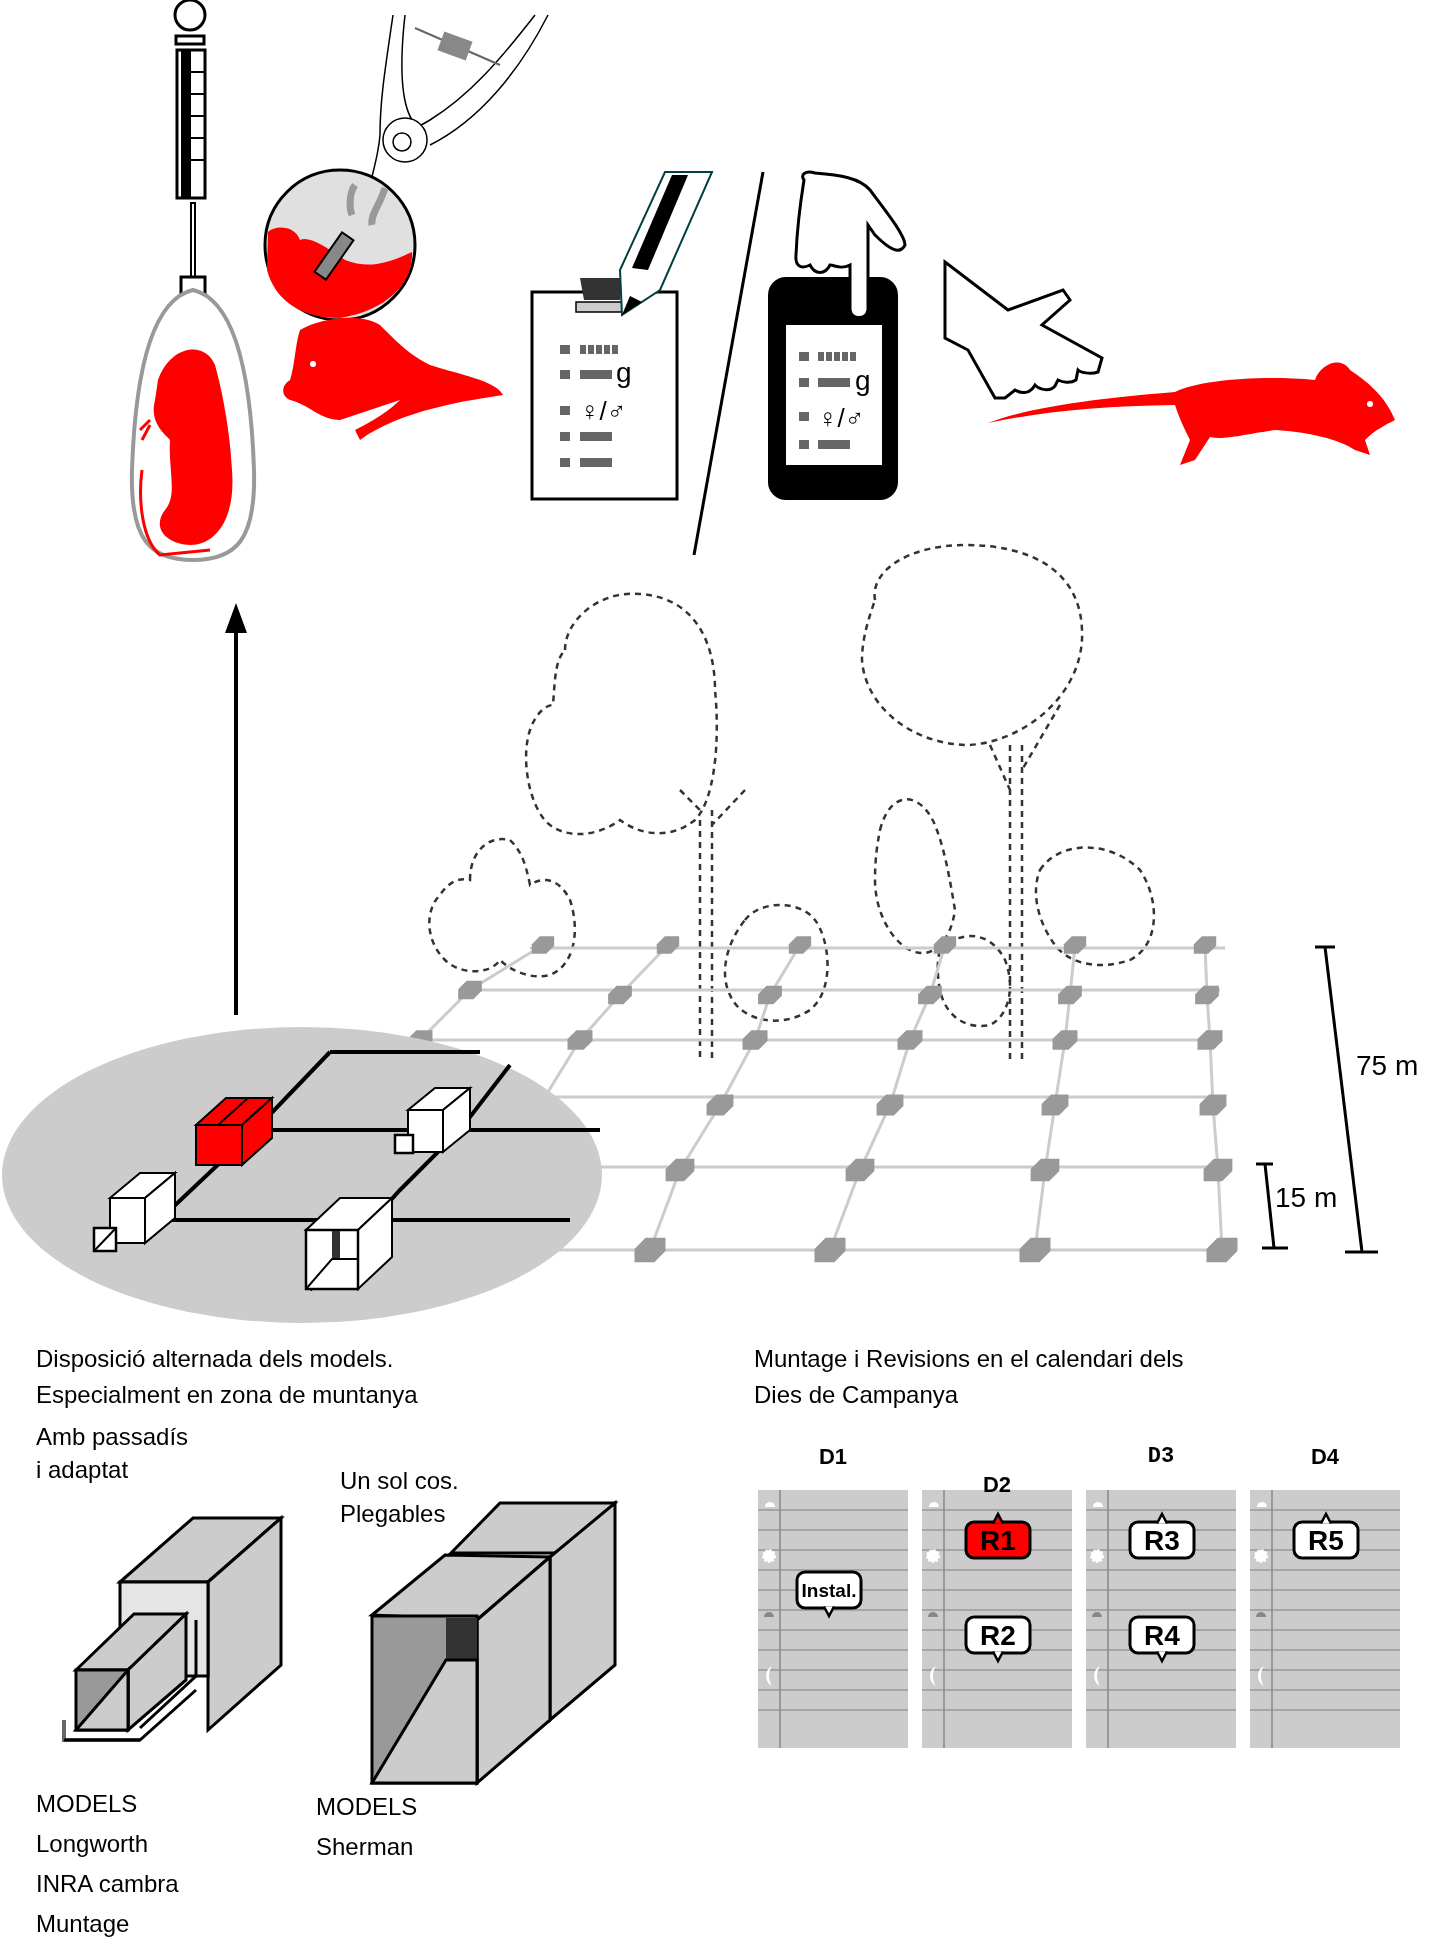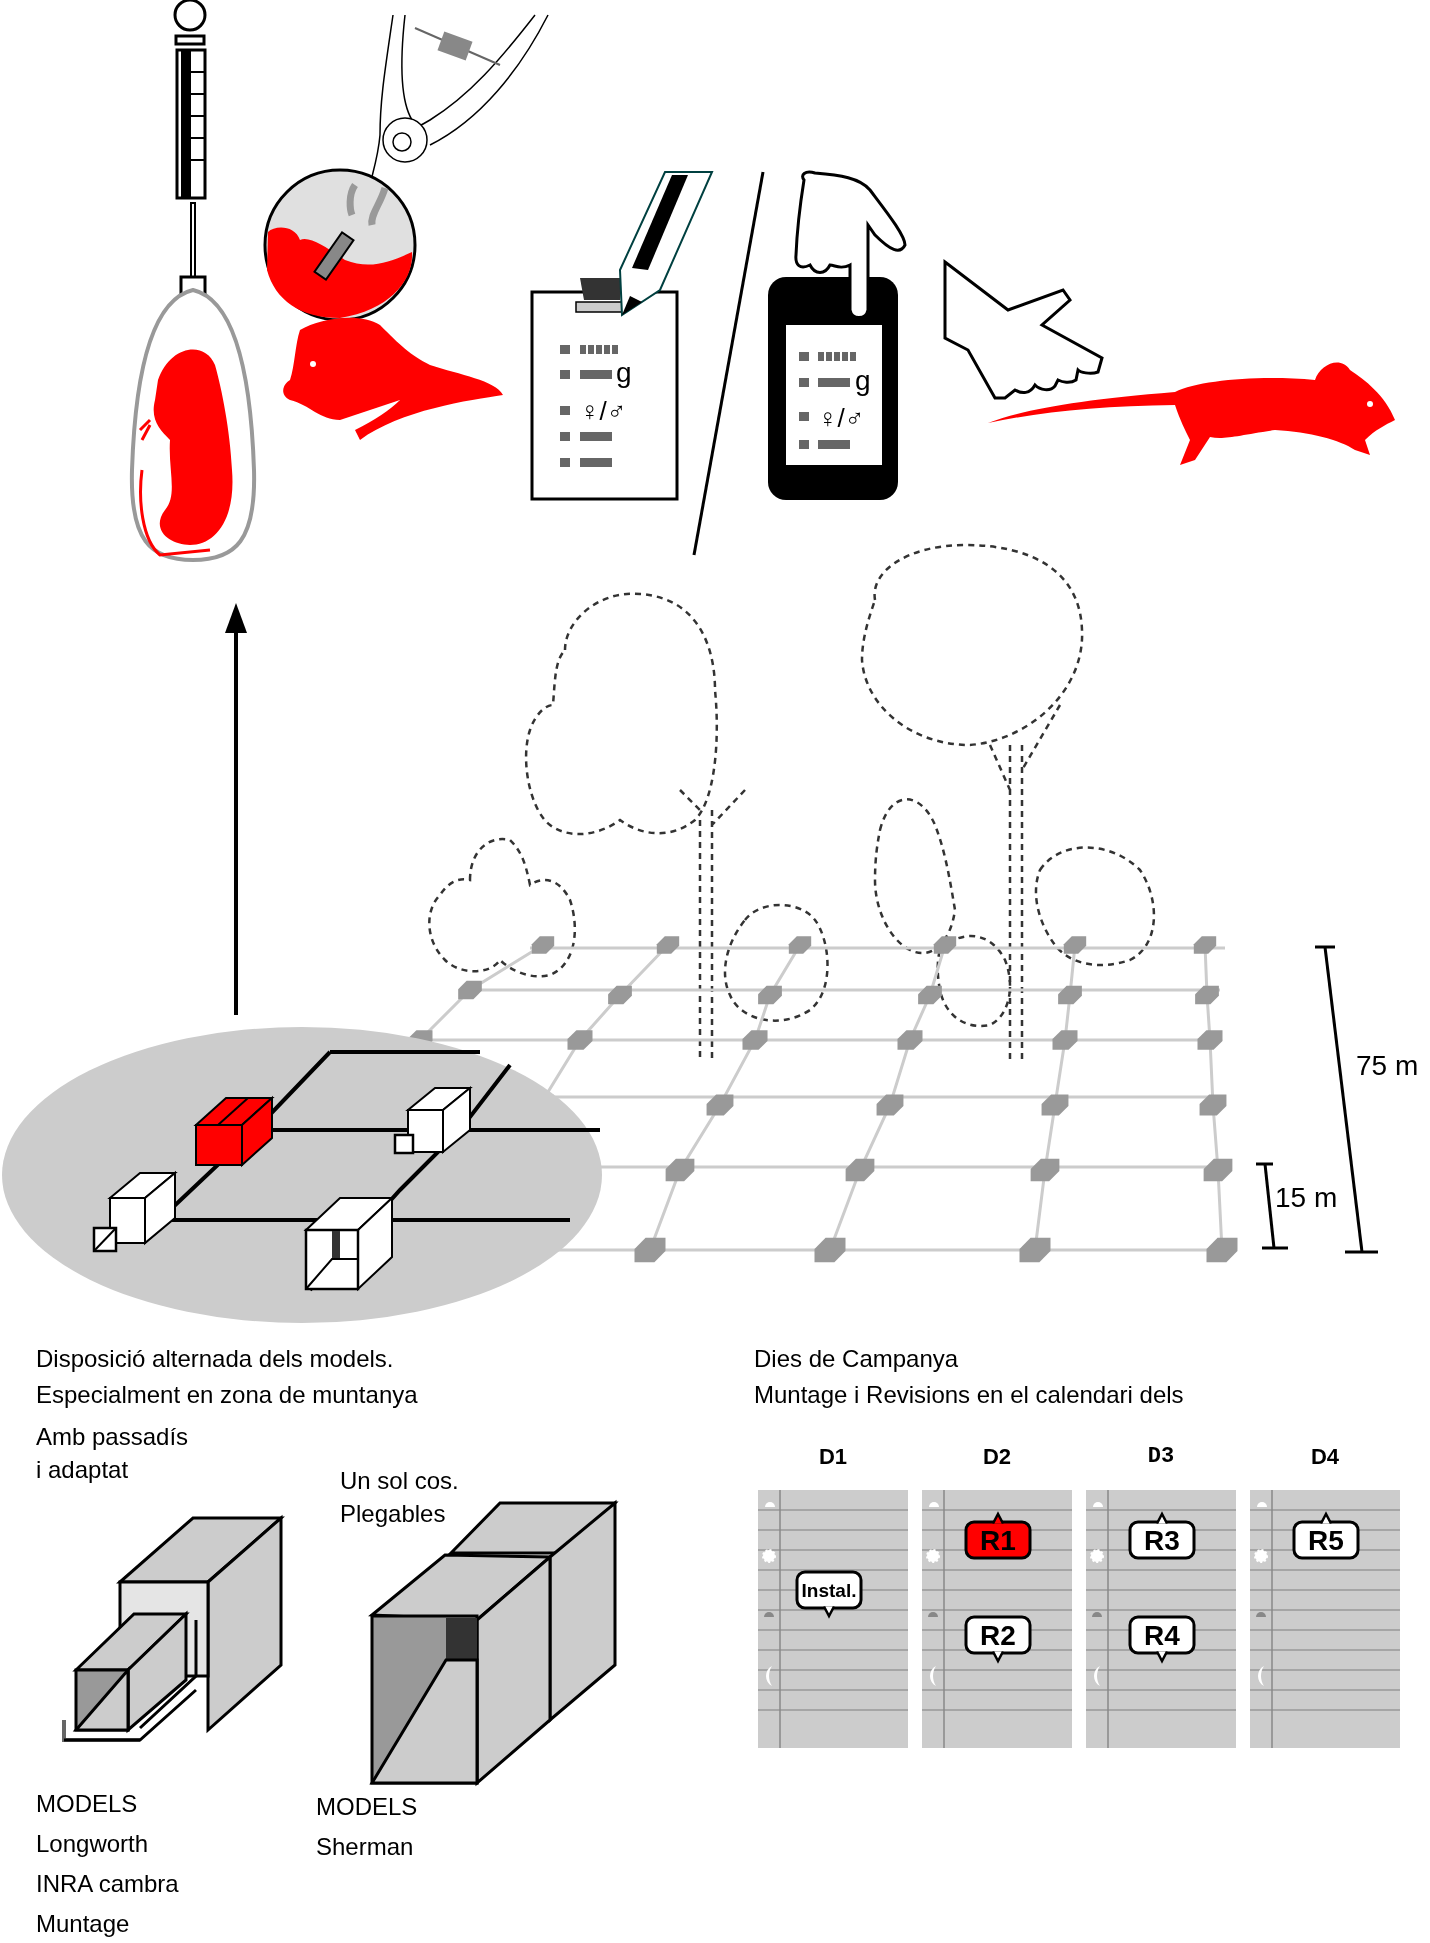--- a/index.html
+++ b/index.html
@@ -353,22 +353,22 @@
         </g>
       </g>
     </g>
 </svg>
 
 <div class="txt" style="left:36px; top:1341px;">
   <div>Disposició alternada dels models.</div>
   <div>Especialment en zona de muntanya</div>
 </div>
 <div class="txt" style="left:754px; top:1341px;">
+  <div>Muntage i Revisions en el calendari dels</div>
   <div>Dies de Campanya</div>
-  <div>Muntage i Revisions en el calendari dels</div>
 </div>
 
 <div class="txt" style="left:36px; top:1420px; line-height:33px;">
   <div>Amb passadís</div>
   <div>i adaptat</div>
 </div>
 <div class="txt" style="left:316px; top:1464px; line-height:33px;margin-left:24px;">
   <div>Un sol cos.</div>
   <div>Plegables</div>
 </div>
@@ -378,15 +378,15 @@
   <div>Longworth</div>
   <div>INRA cambra</div>
   <div>Muntage</div>
 </div>
 <div class="txt" style="left:316px; top:1787px; line-height:40px;">
   <div>MODELS</div>
   <div>Sherman</div>
 </div>
 
 <div class="cal-head" style="left:758px;">D1</div>
-<div class="cal-head" style="left:922px;">D2</div>
+<div class="cal-head" style="left:922px;margin-top:28px;">D2</div>
 <div class="cal-head" style="left:1086px;font-family:Liberation Mono, monospace;">D3</div>
 <div class="cal-head" style="left:1250px;">D4</div>
 
 </body></html>

